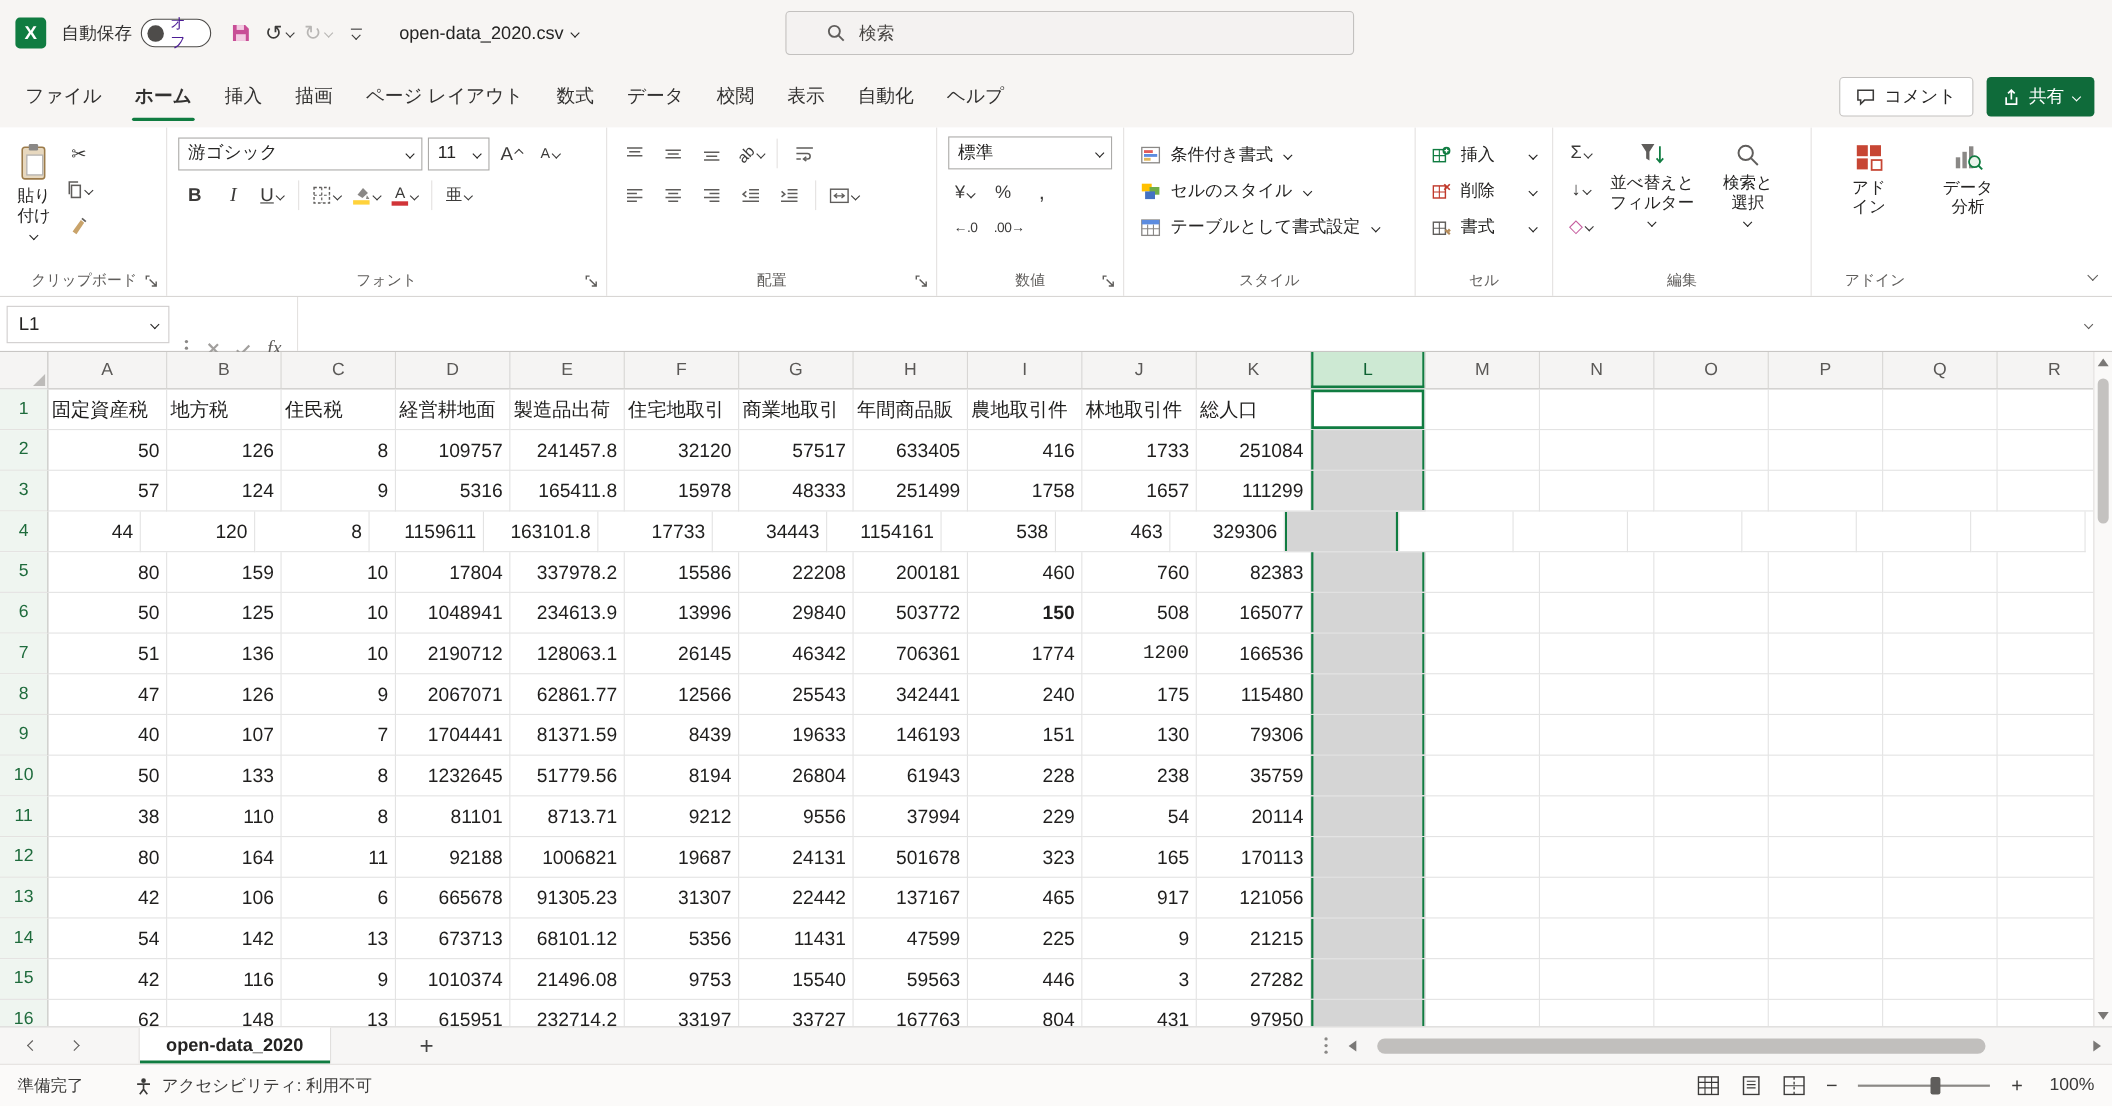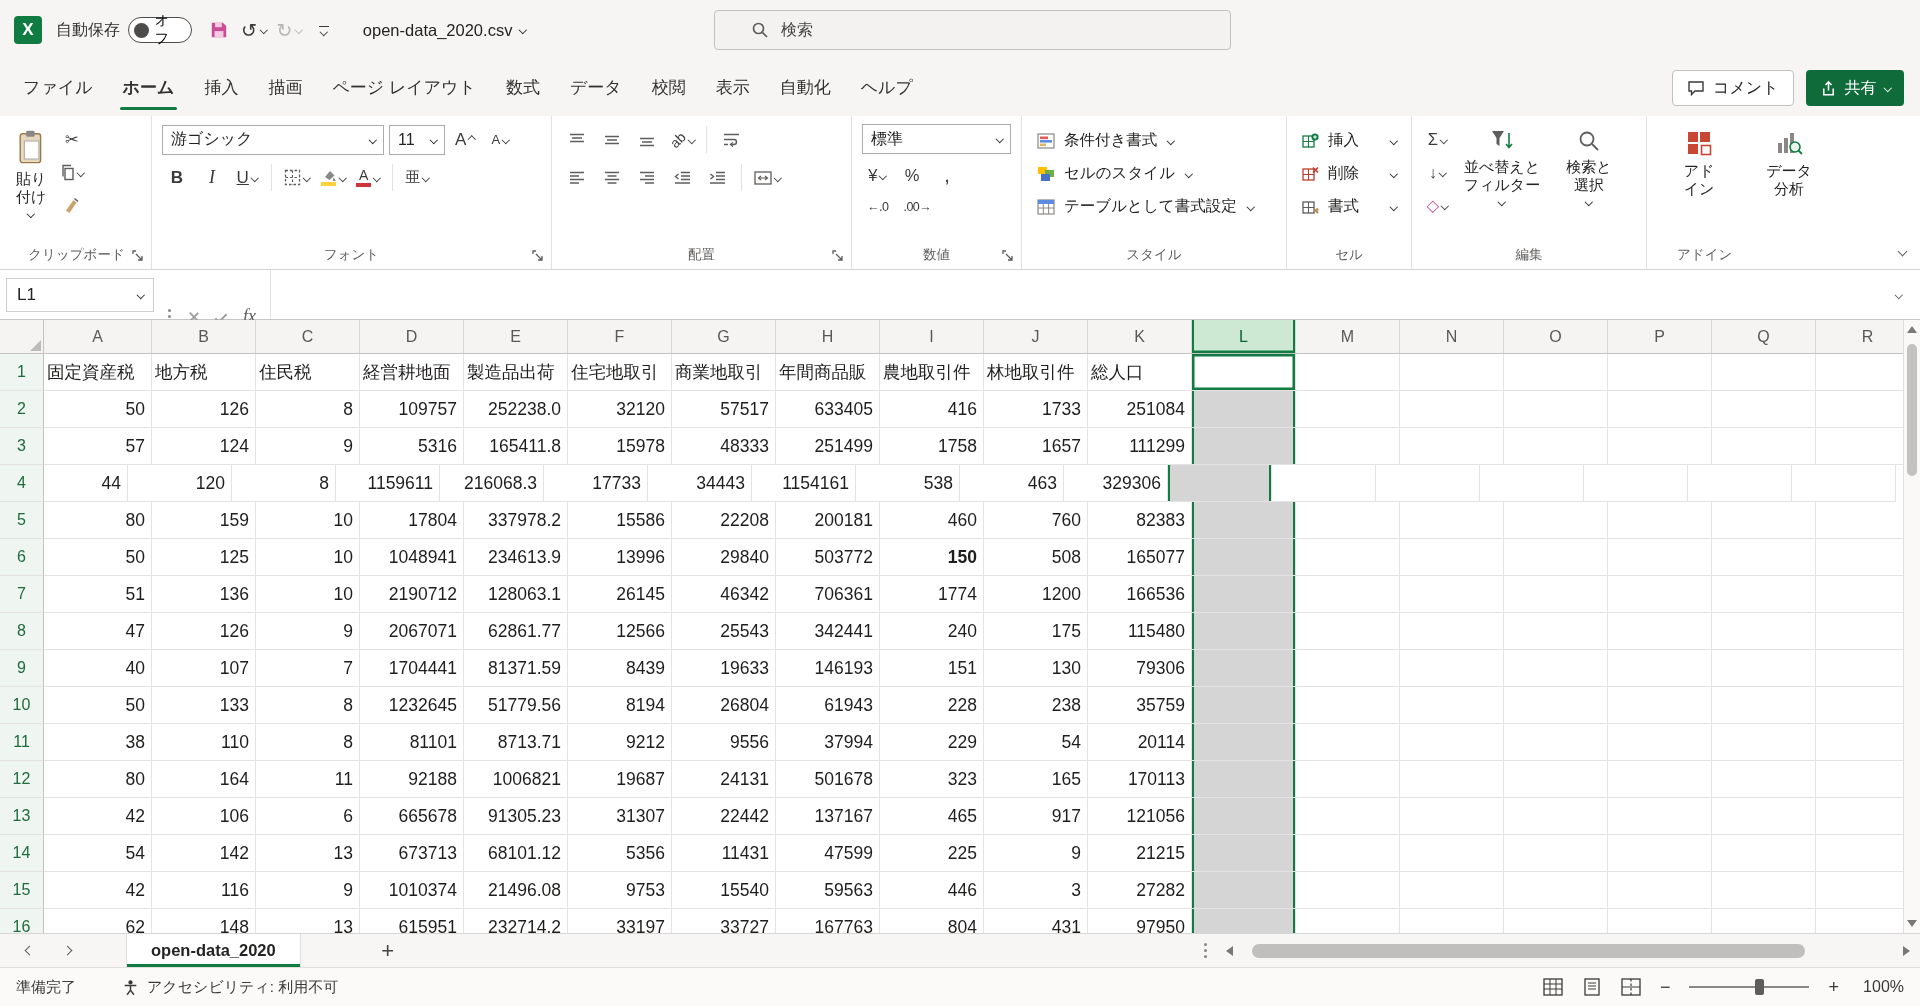--- a/index.html
+++ b/index.html
@@ -21,21 +21,21 @@
   .tri.rt { border-top:5px solid transparent; border-bottom:5px solid transparent; border-left:7px solid #7A7876; }
   .vdots { width:3px; height:3px; border-radius:50%; background:#8A8886; box-shadow:0 -6px 0 #8A8886, 0 6px 0 #8A8886; display:inline-block; }
 
   
   .tbar { position:absolute; top:0; left:0; width:1920px; height:60px; background:#F7F5F3; display:flex; align-items:center; padding-left:14px; }
   .xlogo { width:28px; height:28px; background:#107C41; border-radius:4px; display:flex; align-items:center; justify-content:center; margin-right:14px; }
   .xlogo .xchar { color:#fff; font-weight:bold; font-size:17px; }
   .as-label { font-size:16px; color:#323130; margin-right:8px; }
   .toggle { width:64px; height:26px; border:1.6px solid #4E4C4A; border-radius:13px; display:flex; align-items:center; padding:0 8px 0 5px; gap:6px; background:#fff; }
   .toggle .knob { width:15px; height:15px; border-radius:50%; background:#4E4C4A; }
-  .toggle .tstate { font-size:14px; color:#000000; }
+  .toggle .tstate { font-size:14px; color:#4c1d95; }
   .tb-btn { height:40px; min-width:34px; display:flex; align-items:center; justify-content:center; gap:4px; color:#3B3A39; font-size:19px; padding:0 5px; border-radius:4px; }
   .tb-btn.disabled { color:#B8B6B4; }
   .tb-btn .glyph { font-size:19px; line-height:1; }
   .fname { display:flex; align-items:center; gap:8px; margin-left:22px; font-size:16.5px; color:#252423; }
   .searchbox { position:absolute; left:714px; top:10px; width:517px; height:40px; background:#F4F2F1; border:1px solid #C3C1BF; border-radius:4px; display:flex; align-items:center; padding-left:36px; gap:12px; }
   .searchbox .stext { font-size:16px; color:#484644; }
   .tb-right { margin-left:auto; display:flex; align-items:center; height:100%; }
   .uname { font-size:15.5px; color:#323130; margin-right:14px; }
   .avatar { width:36px; height:36px; border-radius:50%; background:#C6C4C2; display:flex; align-items:center; justify-content:center; margin-right:26px; overflow:hidden; }
   .winbtn { width:56px; height:60px; display:flex; align-items:center; justify-content:center; color:#323130; }
@@ -622,21 +622,21 @@
             <div class="cell txt" style="width: 104px;"></div>
             <div class="cell txt" style="width: 104px;"></div>
             <div class="cell txt" style="width: 104px;"></div>
           </div>
           <div class="grow">
             <div class="rowhdr">2</div>
             <div class="cell num" style="width: 108px;">50</div>
             <div class="cell num" style="width: 104px;">126</div>
             <div class="cell num" style="width: 104px;">8</div>
             <div class="cell num" style="width: 104px;">109757</div>
-            <div class="cell num" style="width: 104px;">252238.0</div>
+            <div class="cell num" style="width: 104px;">241457.8</div>
             <div class="cell num" style="width: 104px;">32120</div>
             <div class="cell num" style="width: 104px;">57517</div>
             <div class="cell num" style="width: 104px;">633405</div>
             <div class="cell num" style="width: 104px;">416</div>
             <div class="cell num" style="width: 104px;">1733</div>
             <div class="cell num" style="width: 104px;">251084</div>
             <div class="cell num selcell" style="width: 104px;"></div>
             <div class="cell num" style="width: 104px;"></div>
             <div class="cell num" style="width: 104px;"></div>
             <div class="cell num" style="width: 104px;"></div>
@@ -664,21 +664,21 @@
             <div class="cell num" style="width: 104px;"></div>
             <div class="cell num" style="width: 104px;"></div>
             <div class="cell num" style="width: 104px;"></div>
           </div>
           <div class="grow">
             <div class="rowhdr">4</div>
             <div class="cell num" style="width: 84px;">44</div>
             <div class="cell num" style="width: 104px;">120</div>
             <div class="cell num" style="width: 104px;">8</div>
             <div class="cell num" style="width: 104px;">1159611</div>
-            <div class="cell num" style="width: 104px;">216068.3</div>
+            <div class="cell num" style="width: 104px;">163101.8</div>
             <div class="cell num" style="width: 104px;">17733</div>
             <div class="cell num" style="width: 104px;">34443</div>
             <div class="cell num" style="width: 104px;">1154161</div>
             <div class="cell num" style="width: 104px;">538</div>
             <div class="cell num" style="width: 104px;">463</div>
             <div class="cell num" style="width: 104px;">329306</div>
             <div class="cell num selcell" style="width: 104px;"></div>
             <div class="cell num" style="width: 104px;"></div>
             <div class="cell num" style="width: 104px;"></div>
             <div class="cell num" style="width: 104px;"></div>
@@ -732,21 +732,21 @@
             <div class="rowhdr">7</div>
             <div class="cell num" style="width: 108px;">51</div>
             <div class="cell num" style="width: 104px;">136</div>
             <div class="cell num" style="width: 104px;">10</div>
             <div class="cell num" style="width: 104px;">2190712</div>
             <div class="cell num" style="width: 104px;">128063.1</div>
             <div class="cell num" style="width: 104px;">26145</div>
             <div class="cell num" style="width: 104px;">46342</div>
             <div class="cell num" style="width: 104px;">706361</div>
             <div class="cell num" style="width: 104px;">1774</div>
-            <div class="cell num" style="width: 104px;">1200</div>
+            <div class="cell num" style="width: 104px; font-family: Liberation Mono, monospace;">1200</div>
             <div class="cell num" style="width: 104px;">166536</div>
             <div class="cell num selcell" style="width: 104px;"></div>
             <div class="cell num" style="width: 104px;"></div>
             <div class="cell num" style="width: 104px;"></div>
             <div class="cell num" style="width: 104px;"></div>
             <div class="cell num" style="width: 104px;"></div>
             <div class="cell num" style="width: 104px;"></div>
             <div class="cell num" style="width: 104px;"></div>
           </div>
           <div class="grow">

